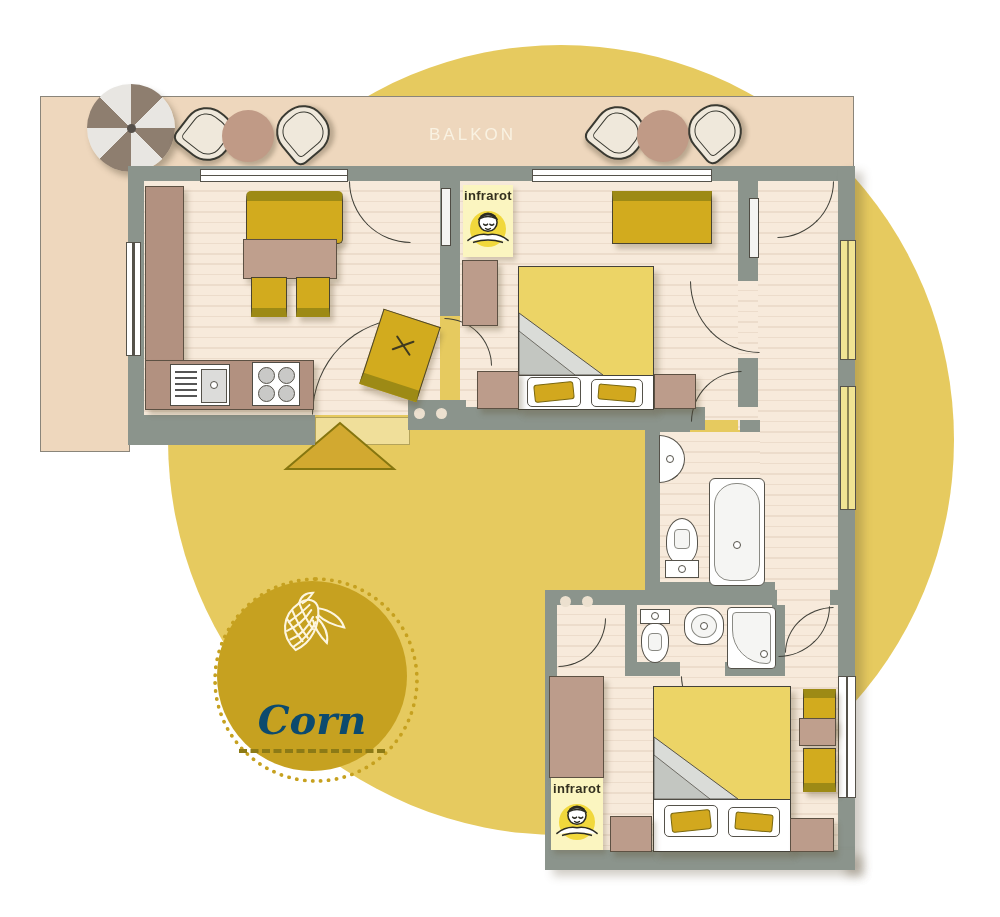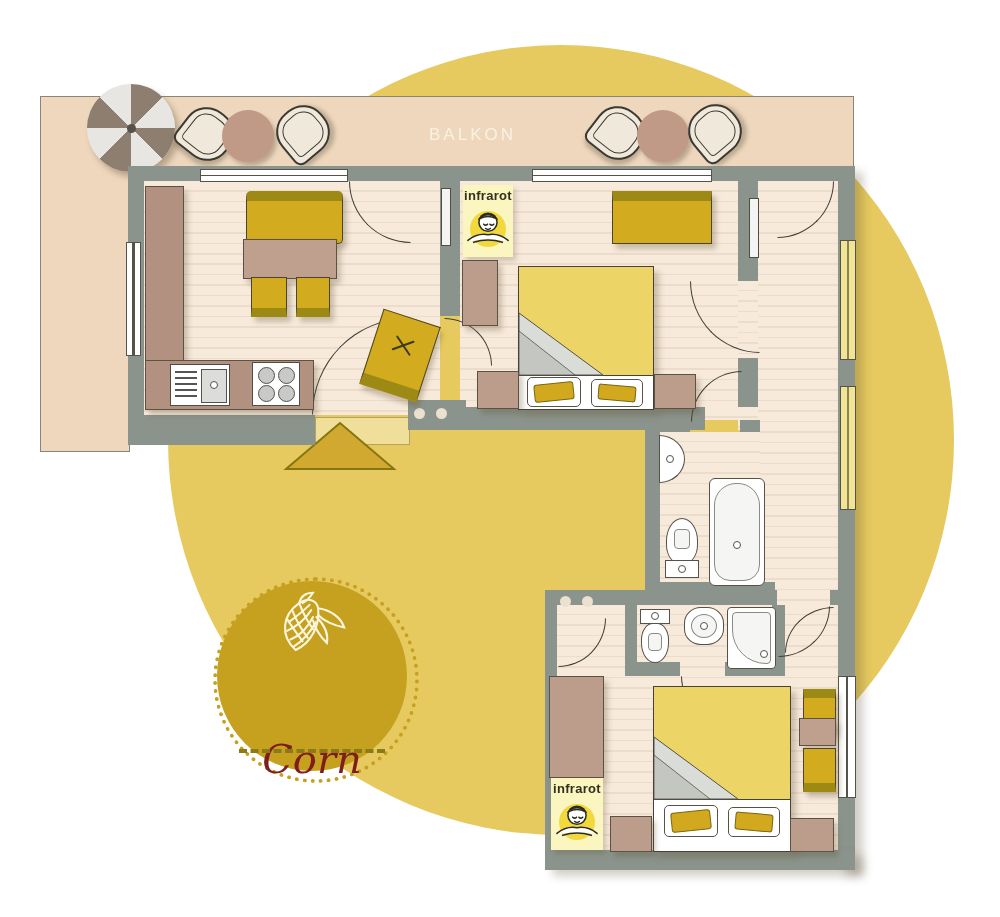--- a/index.html
+++ b/index.html
@@ -70,21 +70,21 @@
 
   
   .balkon-label{font-size:17px;letter-spacing:3px;color:#f9f2e2;text-align:center;}
 
   
   .badge-ring{border-radius:50%;border:4px dotted #c6a120;}
   .badge{border-radius:50%;background:#c6a120;text-align:center;}
   .badge-eyebrow{position:absolute;left:0;right:0;top:95px;font-size:19px;font-weight:bold;
                  letter-spacing:3px;color:#fdf9ee;}
   .badge-name{position:absolute;left:0;right:0;top:115px;font-family:"DejaVu Serif",serif;
-              font-style:italic;font-weight:normal;font-size:40px;color:#7f1d1d;margin-top:40px;}
+              font-style:italic;font-weight:bold;font-size:40px;color:#0c4a6e;}
   .badge-dash{position:absolute;left:22px;top:168px;width:146px;height:0;border-top:4px dashed #8c7a16;}
 
   .x-mark{position:absolute;left:50%;top:42%;width:22px;height:22px;transform:translate(-50%,-50%);}
   .x-mark:before,.x-mark:after{content:"";position:absolute;left:-1px;top:10px;width:24px;height:2.4px;
     background:#3f3a20;border-radius:2px;}
   .x-mark:before{transform:rotate(38deg);}
   .x-mark:after{transform:rotate(-38deg);}
 </style>
 </head>
 <body>

